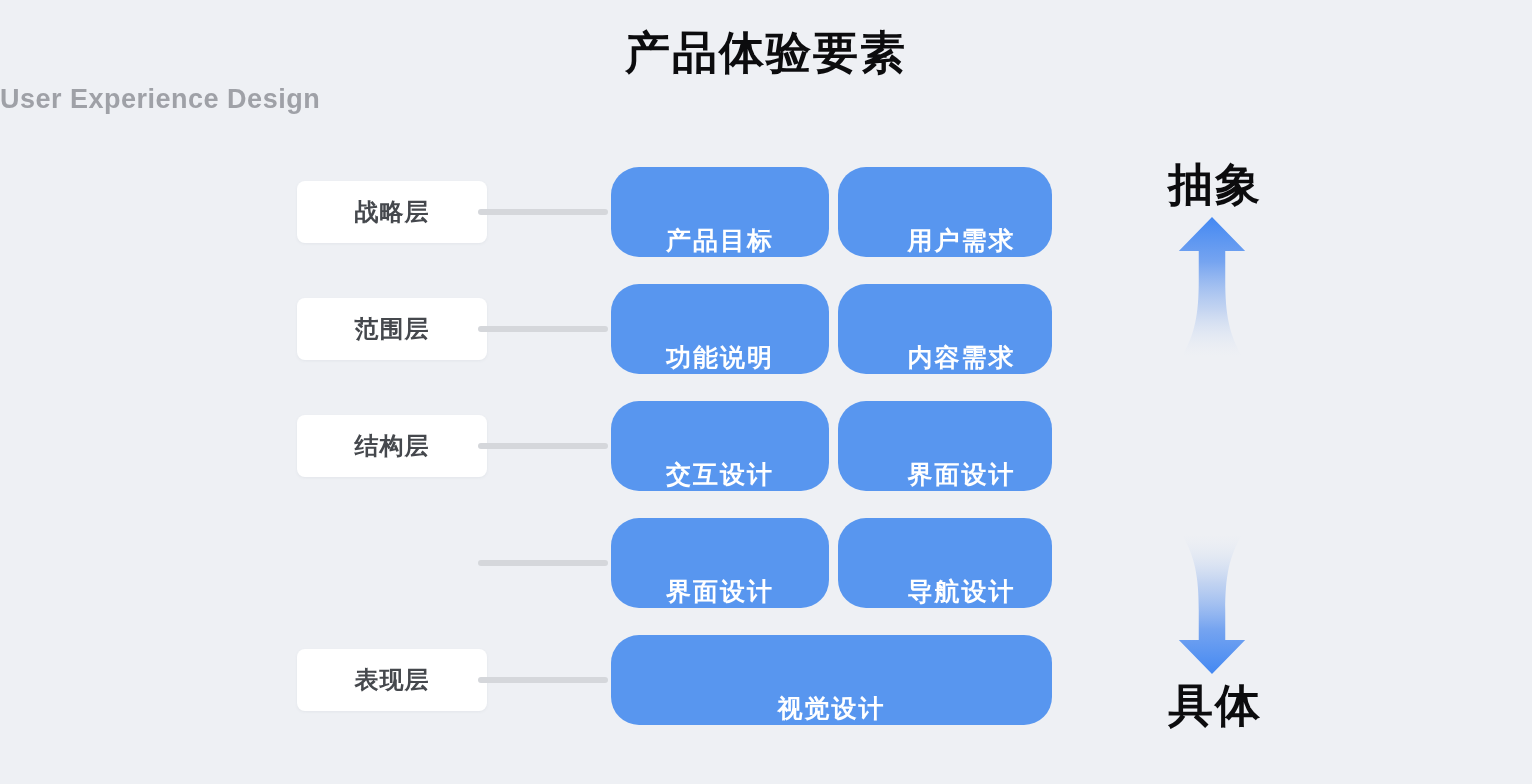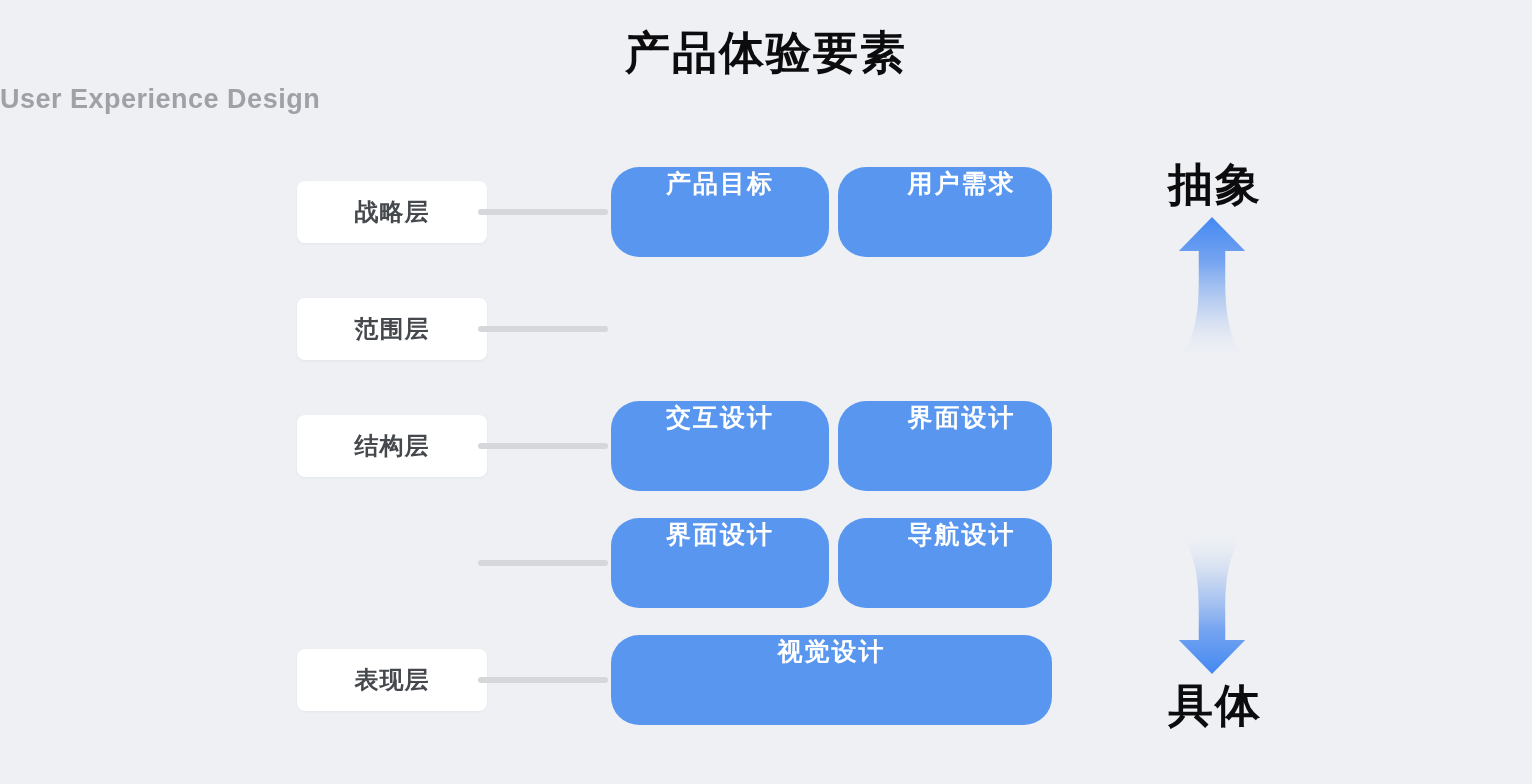--- a/index.html
+++ b/index.html
@@ -81,21 +81,21 @@
     background: var(--connector, #D5D7DB);
   }
 
   .blue-box {
     position: absolute;
     top: 0;
     height: 90px;
     background: var(--box-blue, #5896EF);
     border-radius: 28px;
     display: flex;
-    align-items: flex-start;
+    align-items: flex-end;
     justify-content: center;
     font-size: 25px;
     font-weight: 700;
     color: var(--box-text, #FFFFFF);
     letter-spacing: 2px;
   }
   .blue-box.col1 { left: 329px; width: 218px; }
   .blue-box.col2 { left: 556px; width: 214px; padding-left: 33px; }
   .blue-box.wide { left: 329px; width: 441px; }
 
@@ -141,20 +141,26 @@
       <div class="blue-box col2">
         <span>用户需求</span>
       </div>
     </div>
 
     <div class="row">
       <div class="label-box">
         <span>范围层</span>
       </div>
       <div class="connector"></div>
+      <div class="blue-box col1">
+        <span>功能说明</span>
+      </div>
+      <div class="blue-box col2">
+        <span>内容需求</span>
+      </div>
     </div>
 
     <div class="row">
       <div class="label-box">
         <span>结构层</span>
       </div>
       <div class="connector"></div>
       <div class="blue-box col1">
         <span>交互设计</span>
       </div>

